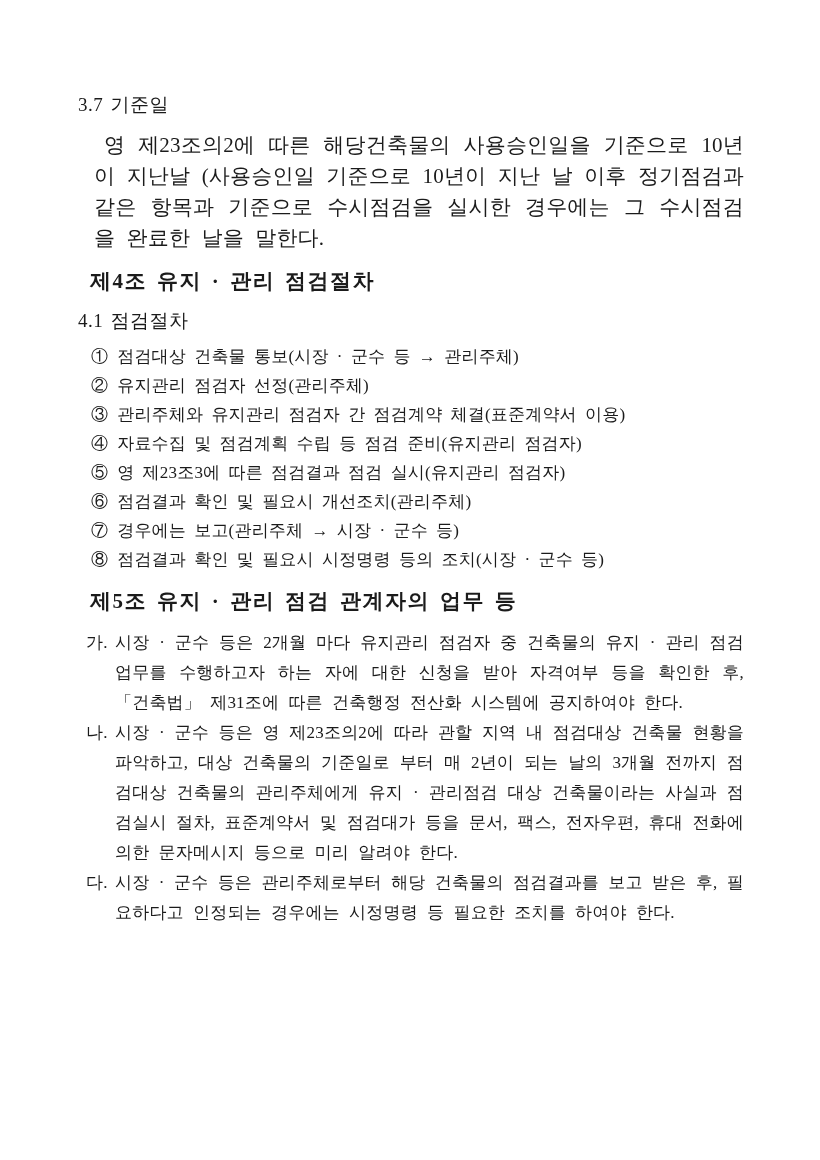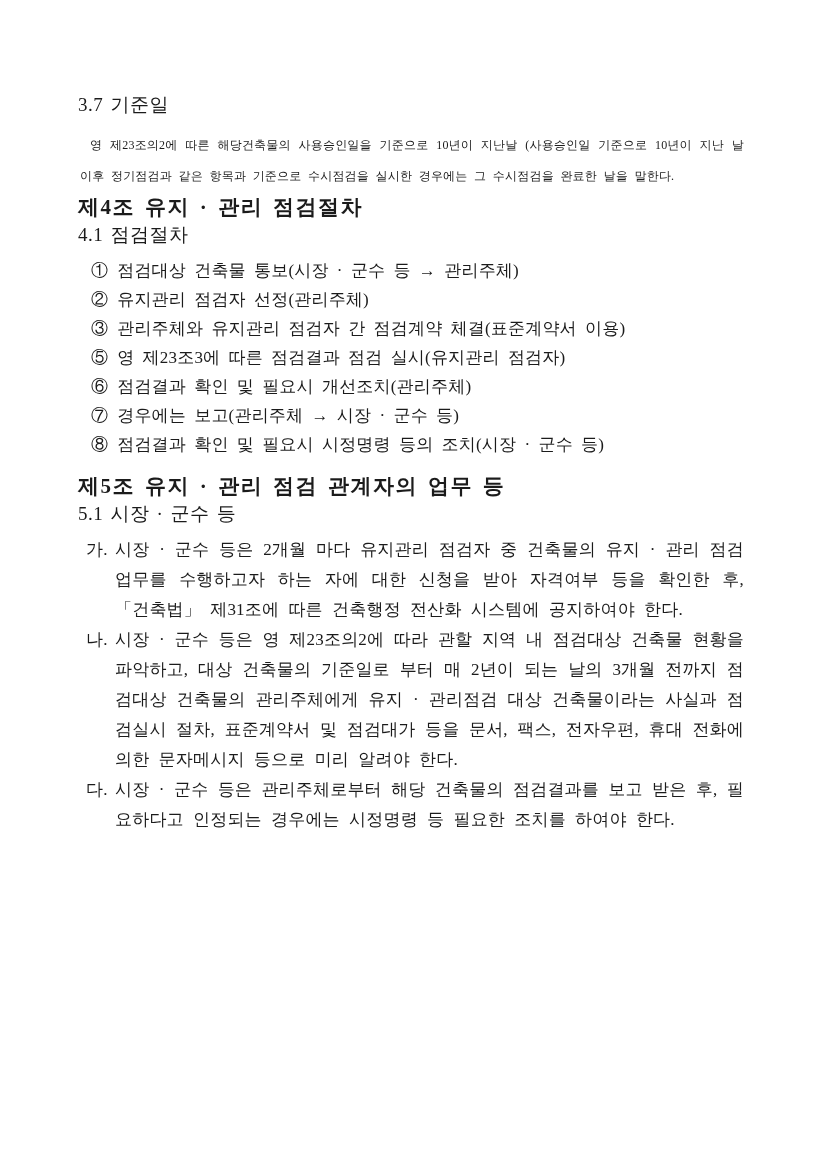--- a/index.html
+++ b/index.html
@@ -18,41 +18,41 @@
     padding: 92px 76px 0 78px;
     overflow: hidden;
   }
   .page * { box-sizing: border-box; }
 
   h2.article-heading {
     font-size: 21px;
     font-weight: 600;
     line-height: 30px;
     letter-spacing: 1.5px;
-    margin: 0;
+    margin: 12px;
     word-spacing: 0.15em;
   }
   h3.sub-heading {
     font-size: 19px;
     font-weight: 500;
     line-height: 26px;
     margin: 0;
     letter-spacing: 0.5px;
     word-spacing: 0.1em;
   }
 
   .mt-a4 { margin-top: 30px; }
   .mt-s41 { margin-top: 40px; }
   .mt-a5 { margin-top: 28px; }
   .mt-s51 { margin-top: 42px; }
 
   .body-par {
-    font-size: 12px;
+    font-size: 21px;
     line-height: 31px;
-    margin: 12px 0 0 2px;
+    margin: 12px 0 0 16px;
     text-indent: 10px;
     text-align: justify;
     word-spacing: 0.28em;
     letter-spacing: 0.2px;
   }
 
   ul.steps {
     list-style: none;
     margin: 8px 0 12px 0;
     padding: 0 0 0 13px;
@@ -103,36 +103,38 @@
     <li>
       <span class="num">①</span><span>점검대상 건축물 통보(시장 · 군수 등 → 관리주체)</span>
     </li>
     <li>
       <span class="num">②</span><span>유지관리 점검자 선정(관리주체)</span>
     </li>
     <li>
       <span class="num">③</span><span>관리주체와 유지관리 점검자 간 점검계약 체결(표준계약서 이용)</span>
     </li>
     <li>
+      <span class="num">④</span><span>자료수집 및 점검계획 수립 등 점검 준비(유지관리 점검자)</span>
+    </li>
+    <li>
       <span class="num">⑤</span><span>영 제23조3에 따른 점검결과 점검 실시(유지관리 점검자)</span>
     </li>
     <li>
       <span class="num">⑥</span><span>점검결과 확인 및 필요시 개선조치(관리주체)</span>
     </li>
     <li>
       <span class="num">⑦</span><span>경우에는 보고(관리주체 → 시장 · 군수 등)</span>
     </li>
     <li>
       <span class="num">⑧</span><span>점검결과 확인 및 필요시 시정명령 등의 조치(시장 · 군수 등)</span>
     </li>
   </ul>
 
   <h2 class="article-heading mt-a5">제5조 유지 · 관리 점검 관계자의 업무 등</h2>
 
-  <h3 class="sub-heading mt-s51">5.1 시장 · 군수 등</h3>
 
   <div class="items">
     <div class="item">
       <span class="marker">가.</span>
       <span>시장 · 군수 등은 2개월 마다 유지관리 점검자 중 건축물의 유지 · 관리 점검 업무를 수행하고자 하는 자에 대한 신청을 받아 자격여부 등을 확인한 후, 「건축법」 제31조에 따른 건축행정 전산화 시스템에 공지하여야 한다.</span>
     </div>
     <div class="item">
       <span class="marker">나.</span>
       <span>시장 · 군수 등은 영 제23조의2에 따라 관할 지역 내 점검대상 건축물 현황을 파악하고, 대상 건축물의 기준일로 부터 매 2년이 되는 날의 3개월 전까지 점검대상 건축물의 관리주체에게 유지 · 관리점검 대상 건축물이라는 사실과 점검실시 절차, 표준계약서 및 점검대가 등을 문서, 팩스, 전자우편, 휴대 전화에 의한 문자메시지 등으로 미리 알려야 한다.</span>
     </div>

